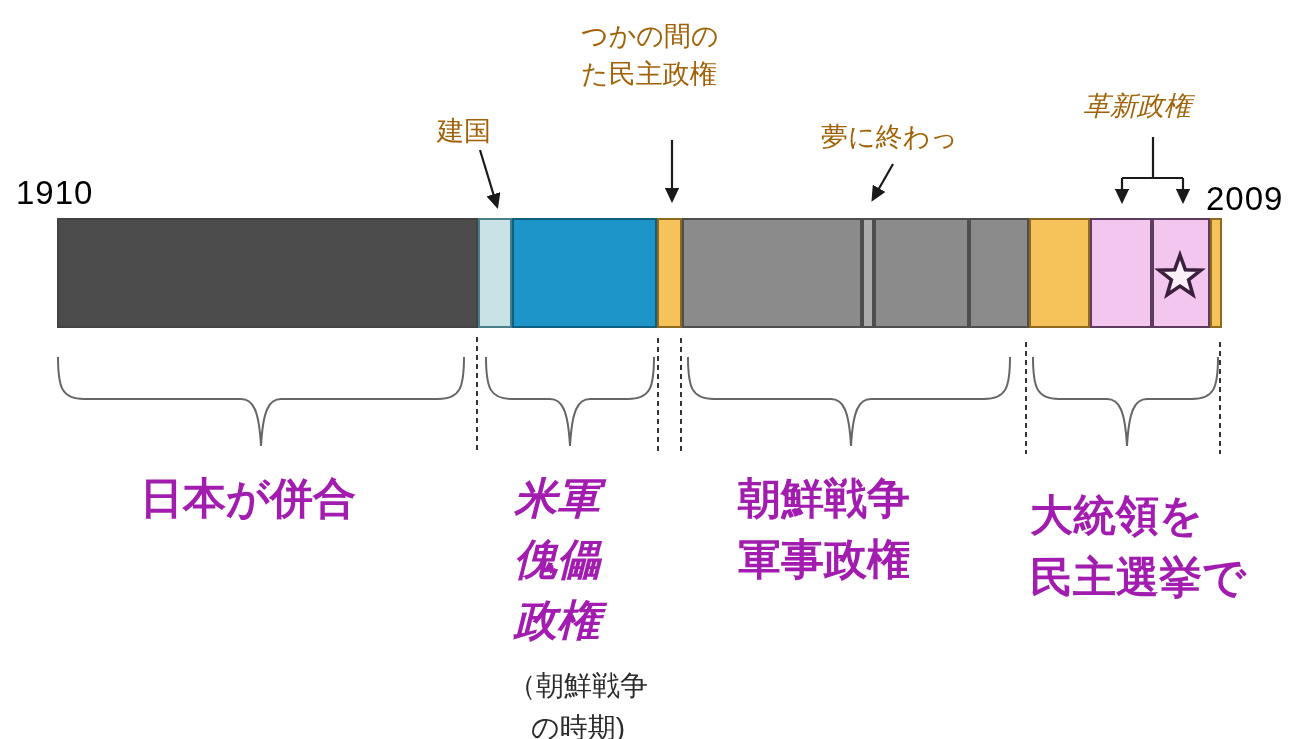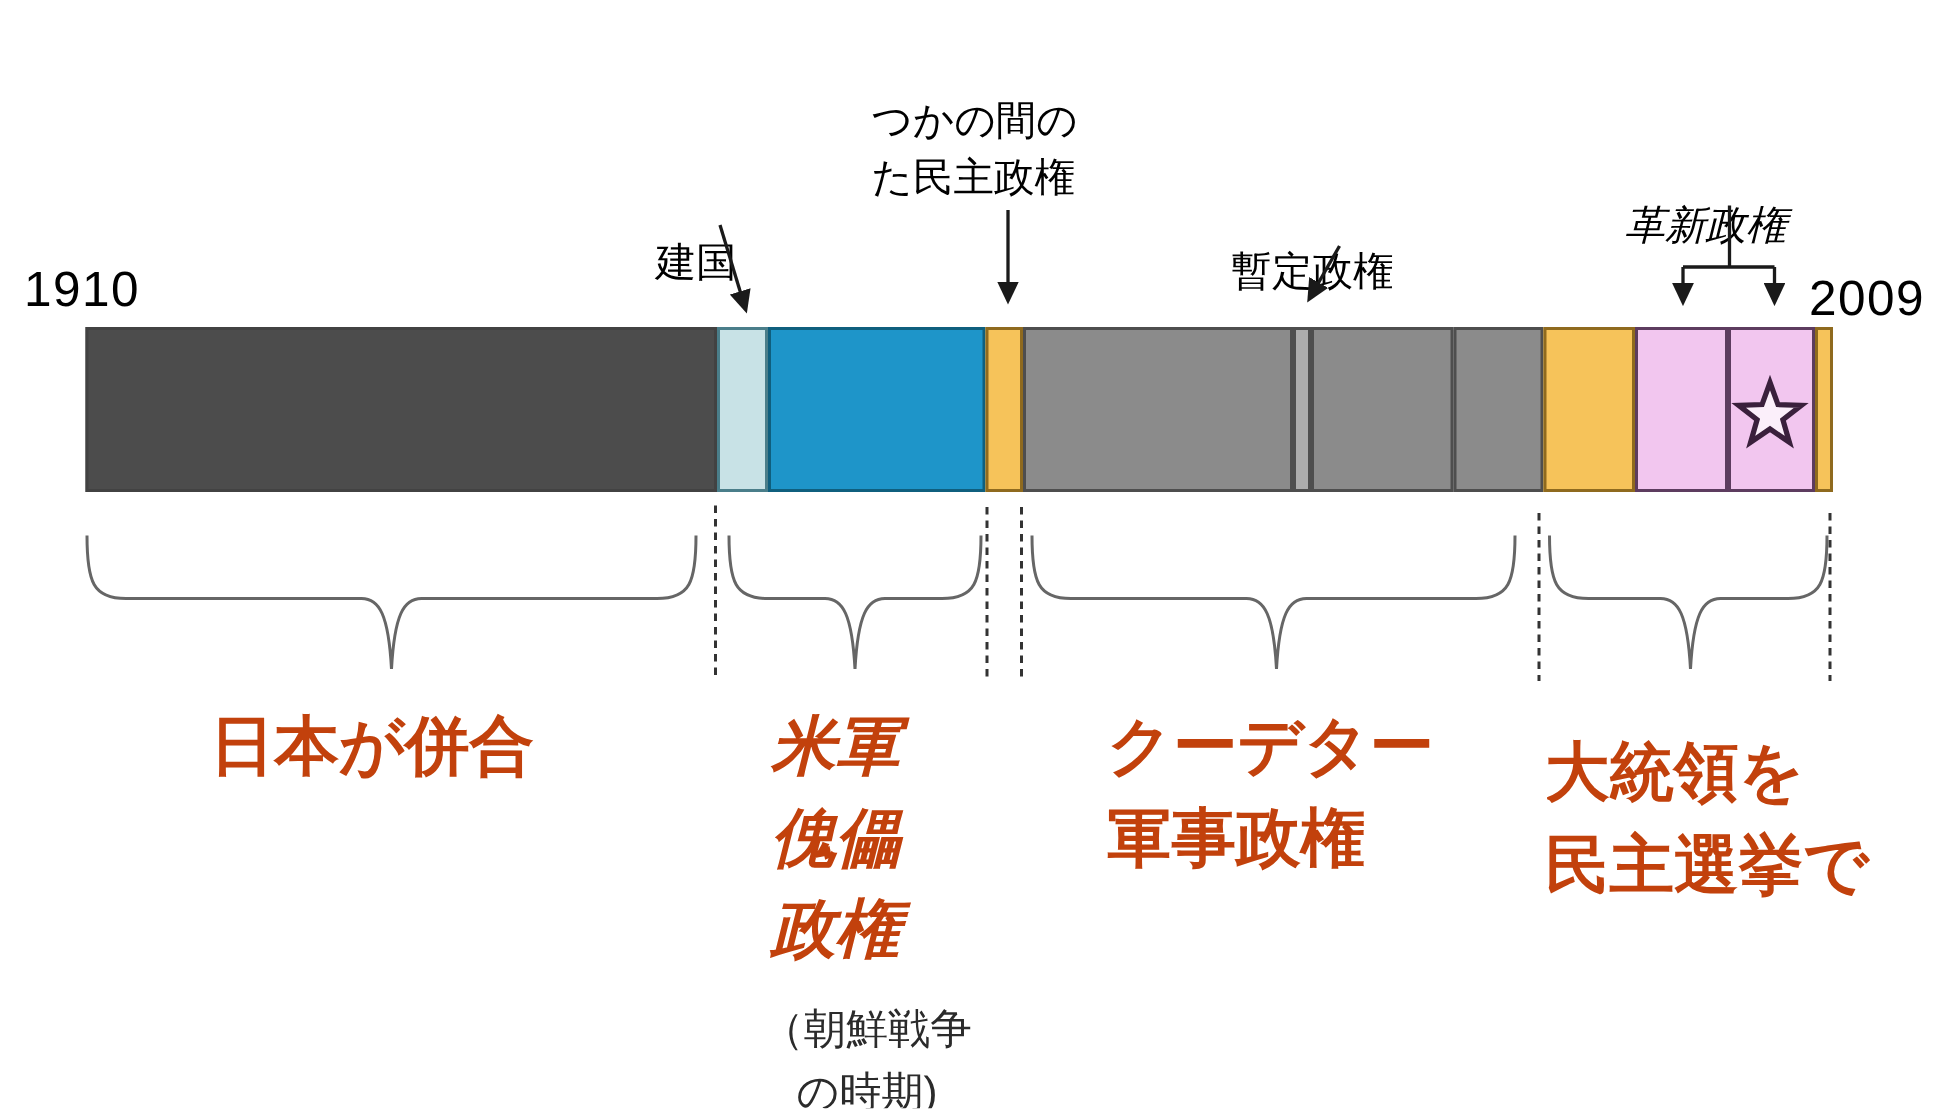--- a/index.html
+++ b/index.html
@@ -21,27 +21,27 @@
   }
   
   .year{
     position:absolute;
     font-size:33px;color:#000000;letter-spacing:1px;
     white-space:nowrap;
   }
   
   .toplabel{
     position:absolute;
-    font-size:27px;color:#000000;
-    line-height:38px;white-space:nowrap;margin-top:44px;
+    font-size:27px;color:#a16207;
+    line-height:38px;white-space:nowrap;
   }
   
   .region-label{
     position:absolute;
-    font-size:43px;font-weight:600;color:#c2410c;
+    font-size:43px;font-weight:600;color:#a21caf;
     line-height:61px;white-space:nowrap;
   }
   .region-note{
     position:absolute;
     font-size:28px;font-weight:500;color:#2b2b2b;
     line-height:42px;white-space:nowrap;text-align:center;
   }
   
   #overlay{
     position:absolute;left:0;top:0;width:1300px;height:739px;
@@ -74,38 +74,38 @@
       <div class="seg" style="left: 1153px; width: 12px; background: rgb(246, 195, 90); border-color: rgb(143, 106, 30);"></div>
     </div>
 
   <div class="toplabel" style="left:437px;top:112px;">建国</div>
 
   <div class="toplabel" style="left:581px;top:17px;">
     <div>つかの間の</div>
     <div>た民主政権</div>
   </div>
 
-  <div class="toplabel" style="left:821px;top:118px;">暫定政権</div>
+  <div class="toplabel" style="left:821px;top:118px;">夢に終わっ</div>
 
   <div class="toplabel" style="left:1083px;top:87px;font-style:italic;">革新政権</div>
 
   <div class="region-label" style="left:140px;top:468px;">日本が併合</div>
 
   <div class="region-label" style="left:514px;top:468px;font-style:italic;">
     <div>米軍</div>
     <div>傀儡</div>
     <div>政権</div>
   </div>
   <div class="region-note" style="left:508px;top:645px;margin-top:20px;">
     <div>（朝鮮戦争</div>
     <div>の時期)</div>
   </div>
 
   <div class="region-label" style="left:738px;top:468px;">
-    <div>クーデター</div>
+    <div>朝鮮戦争</div>
     <div>軍事政権</div>
   </div>
 
   <div class="region-label" style="left:1030px;top:484px;line-height:62px;">
     <div>大統領を</div>
     <div>民主選挙で</div>
   </div>
 
   <svg id="overlay" viewBox="0 0 1300 739">
     <defs>

